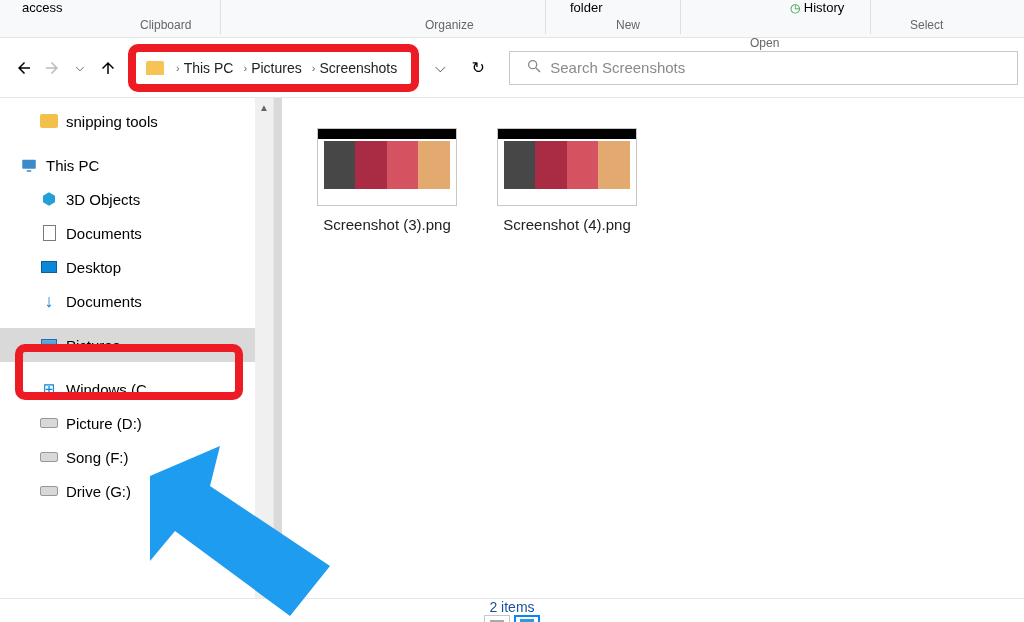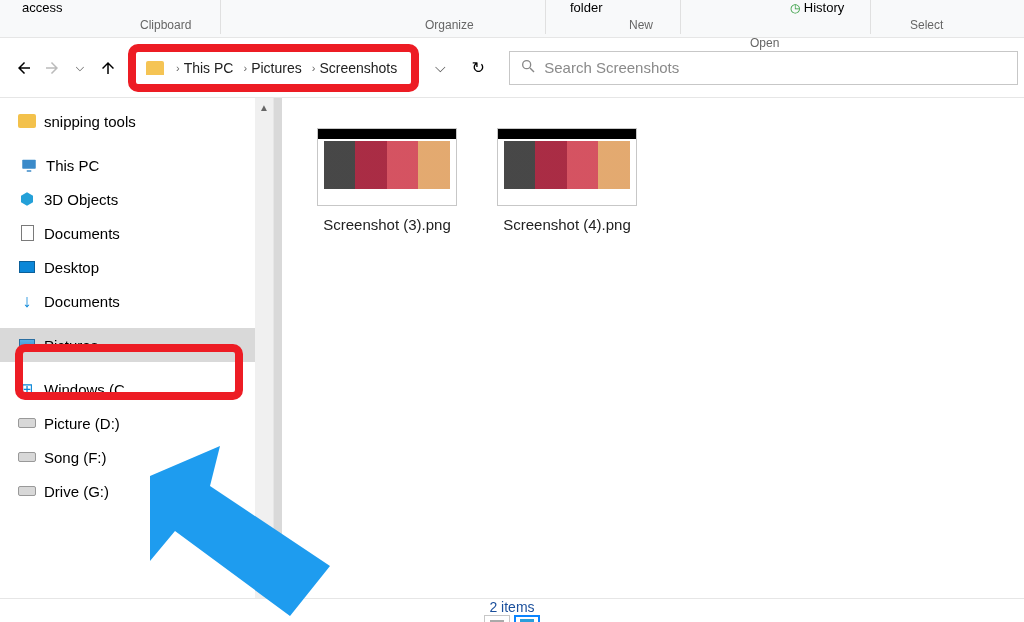--- a/index.html
+++ b/index.html
@@ -31,36 +31,36 @@
   }
   .addr-seg { display:flex;align-items:center; gap:2px; padding: 0 4px; }
   .addr-seg .chev { color:#666; font-size:11px; margin: 0 2px; }
   .addr-folder-icon {
     width:18px;height:14px;background:#f5c454;border-radius:2px 2px 0 0;position:relative;margin-right:6px;
   }
   .addr-drop { width:34px;height:32px;display:flex;align-items:center;justify-content:center;color:#555;margin-left:auto;}
   .refresh-btn { width:34px;height:32px;display:flex;align-items:center;justify-content:center;color:#000;font-size:16px;}
   .search-box {
     flex: 1; height: 34px; border: 1px solid #c7c7c7; margin-left: 10px;
-    display:flex;align-items:center; padding: 0 10px; color:#888;
+    display:flex;align-items:center; padding: 0 16px; color:#888;
   }
   .search-box input {
     border:none;outline:none;flex:1;font-size:15px;color:#000;background:transparent;
   }
   .search-box input::placeholder{color:#8a8a8a;}
   .search-icon { margin-right:8px; color:#888;}
 
   
   .main { display:flex; height: calc(622px - 38px - 60px - 24px); }
   .nav-tree {
     width: 274px; border-right: 1px solid #e6e6e6; padding-top: 6px;
     position: relative;
   }
   .tree-item {
-    display:flex;align-items:center; gap:8px; height: 34px; padding-left: 18px;
+    display:flex;align-items:center; gap:8px; height: 34px; padding-left: 40px;
     font-size: 15px; color: #000;
   }
   .tree-item.root { padding-left: 20px; font-size: 15px; }
   .tree-item.selected { background: #d9d9d9; }
   .tree-scroll {
     position:absolute; right:0; top:0; width:18px; height:100%;
     background:#f0f0f0; display:flex;flex-direction:column;align-items:center;justify-content:space-between;
     padding:4px 0;
   }
   .tree-scroll .arr { color:#666; font-size:10px; }
@@ -121,21 +121,21 @@
   <div class="ribbon-chunk" style="left:22px;top:0;">
     <div class="top">access</div>
   </div>
   <div class="ribbon-chunk" style="left:140px;top:18px;">Clipboard</div>
   <div class="ribbon-divider" style="left:220px;"></div>
   <div class="ribbon-chunk" style="left:425px;top:18px;">Organize</div>
   <div class="ribbon-divider" style="left:545px;"></div>
   <div class="ribbon-chunk" style="left:570px;top:0;">
     <div class="top">folder</div>
   </div>
-  <div class="ribbon-chunk" style="left:629px;top:18px;">New</div>
+  <div class="ribbon-chunk" style="left:616px;top:18px;">New</div>
   <div class="ribbon-divider" style="left:680px;"></div>
   <div class="ribbon-chunk" style="left:750px;top:36px;">Open</div>
   <div class="ribbon-chunk" style="left:790px;top:0;">
     <span style="color:#2e9a3a;">◷</span> <span class="top">History</span>
   </div>
   <div class="ribbon-divider" style="left:870px;"></div>
   <div class="ribbon-chunk" style="left:910px;top:18px;">Select</div>
 </div>
 
 <div class="addr-row">

